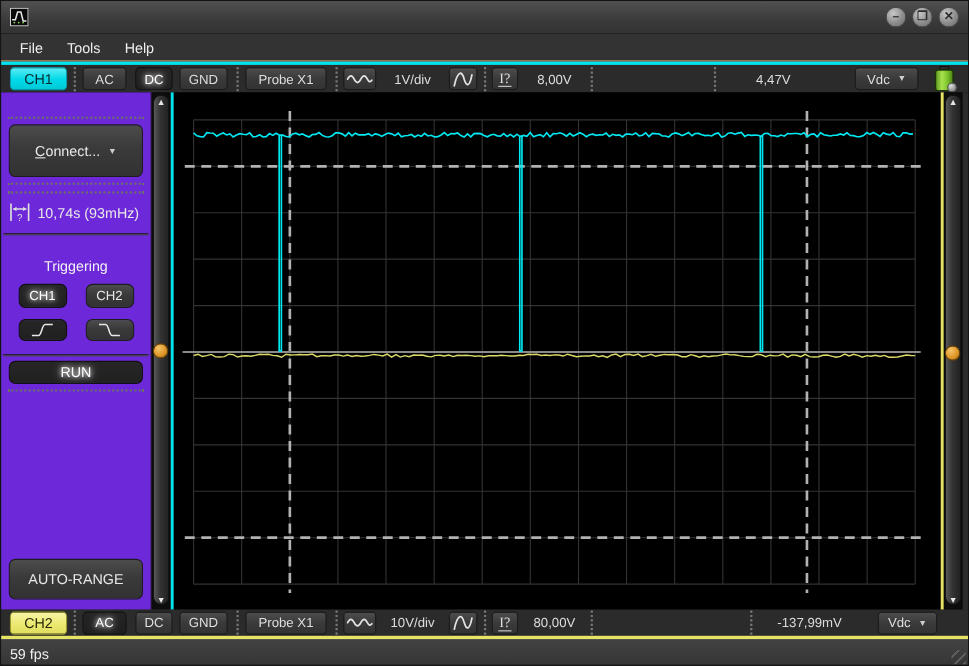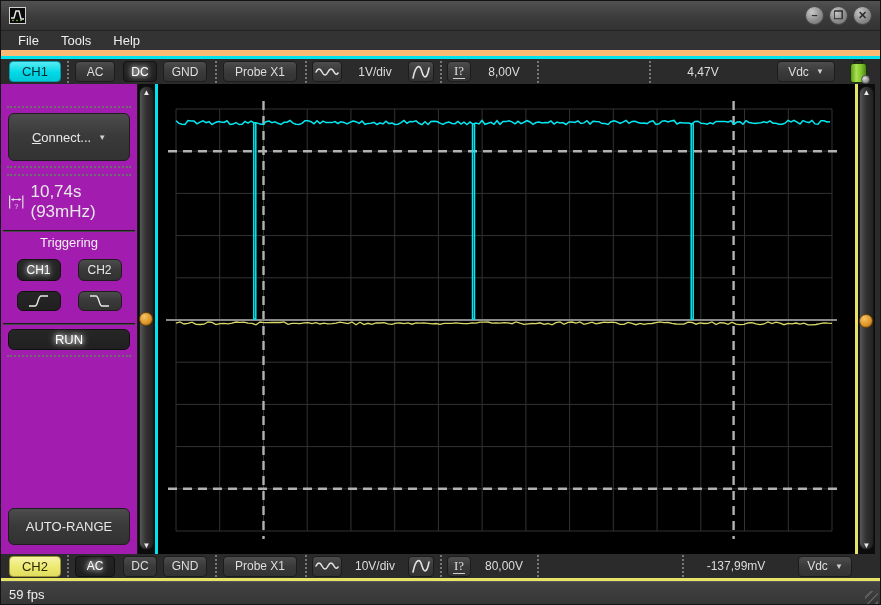--- a/index.html
+++ b/index.html
@@ -26,21 +26,21 @@
     width: 19px; height: 19px; border-radius: 50%;
     background: radial-gradient(circle at 35% 30%, #c8c8c8, #8d8d8d 55%, #6a6a6a);
     border: 1px solid #4a4a4a;
     color: #2d2d2d; font-size: 11px; font-weight: bold;
     display: flex; align-items: center; justify-content: center;
     line-height: 1; cursor: default;
   }
   
   .menubar {
     height: 25px; background: #333;
-    border-bottom: 6px solid #fdba74;
+    border-bottom: 1px solid #fdba74;
     display: flex; align-items: center; padding-left: 6px;
   }
   .menu-item { font-size: 13px; color: #efefef; padding: 3px 11px; }
   
   .chbar {
     height: 28px; background: #2b2b2b;
     display: flex; align-items: center;
   }
   .chbar-top { border-top: 3px solid #00e3ee; }
   .chbar-bottom { border-bottom: 3px solid #e7e465; height: 27px; }
@@ -84,21 +84,21 @@
     background: linear-gradient(90deg, #5d9a1e, #a8e24e 35%, #7cc22c 70%, #4c8216);
   }
   .battery .badge {
     position: absolute; right: -3px; bottom: -1px; width: 9px; height: 9px;
     border-radius: 50%; background: radial-gradient(circle at 35% 30%, #ddd, #999 60%, #777);
     border: 1px solid #555;
   }
   
   .main { height: 470px; display: flex; background: #0c0c0c; }
   .sidebar {
-    width: 137px; background: #a21caf; height: 100%;
+    width: 137px; background: #6d28d9; height: 100%;
     display: flex; flex-direction: column; border-right: 1px solid #1a1a1a;
   }
   .sb-sep { border-top: 2px dotted #6d6d6d; margin: 0 6px; height: 0; }
   .sb-groove { border-top: 1px solid #1c1c1c; border-bottom: 1px solid #464646; margin: 0 2px; }
   .sb-btn {
     margin: 0 7px; border-radius: 6px;
     background: linear-gradient(#4c4c4c, #3a3a3a 45%, #323232);
     border: 1px solid #1d1d1d;
     color: #e8e8e8; font-size: 13px;
     display: flex; align-items: center; justify-content: center;
@@ -225,24 +225,24 @@
     <div class="sb-sep" style="margin-top:5px"></div>
     <div class="sb-sep" style="margin-top:6px"></div>
     <div class="sb-row" style="margin-top:6px;justify-content:flex-start">
       <svg width="20" height="22" viewBox="0 0 20 22" style="margin-right:6px">
         <line x1="2" y1="3" x2="2" y2="19" stroke="#ddd" stroke-width="1.5"></line>
         <line x1="18" y1="3" x2="18" y2="19" stroke="#ddd" stroke-width="1.5"></line>
         <line x1="4" y1="8" x2="16" y2="8" stroke="#ddd" stroke-width="1.2"></line>
         <path d="M4,8 l3,-2 v4 z M16,8 l-3,-2 v4 z" fill="#ddd"></path>
         <text x="10" y="19" font-size="9" fill="#ddd" text-anchor="middle" font-family="Liberation Sans, sans-serif">?</text>
       </svg>
-      <span class="sb-label" style="font-size:17px">10,74s (93mHz)</span>
+      <span class="sb-label" style="font-size:13px">10,74s (93mHz)</span>
     </div>
     <div class="sb-groove" style="margin-top:8px"></div>
-    <div class="trigger-title" style="margin-top:3px">Triggering</div>
+    <div class="trigger-title" style="margin-top:20px">Triggering</div>
     <div class="sb-row" style="margin-top:9px;justify-content:space-around">
       <div class="sb-btn trig-btn pressed">CH1</div>
       <div class="sb-btn trig-btn">CH2</div>
     </div>
     <div class="sb-row" style="margin-top:10px;justify-content:space-around">
       <div class="sb-btn trig-btn pressed" style="height:20px">
         <svg width="26" height="16" viewBox="0 0 26 16">
             <path d="M3,13 L9,13 C12,13 12,3 15,3 L22,3" fill="none" stroke="#e8e8e8" stroke-width="1.4"></path>
           </svg>
       </div>

